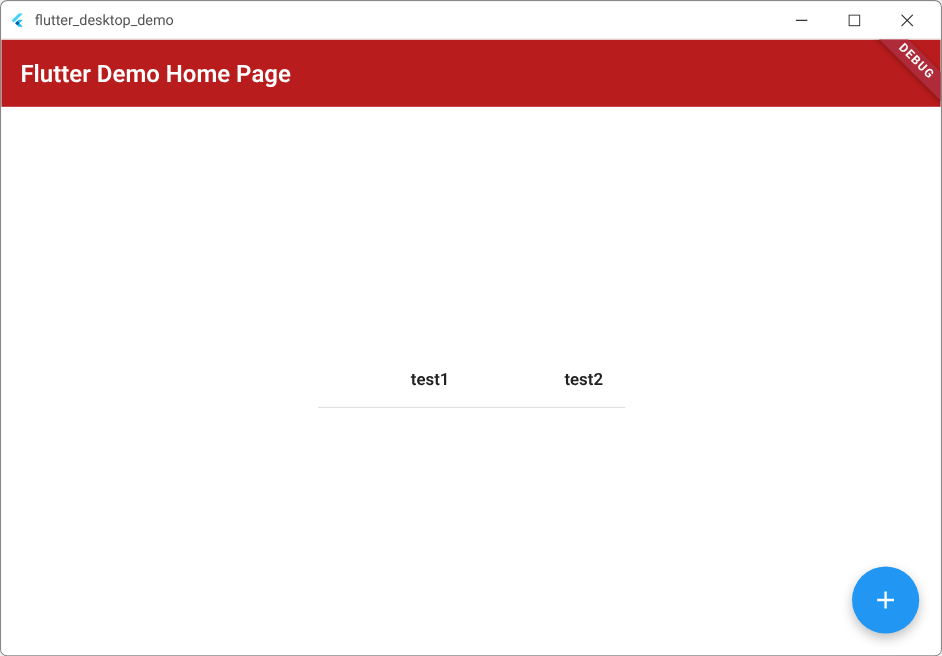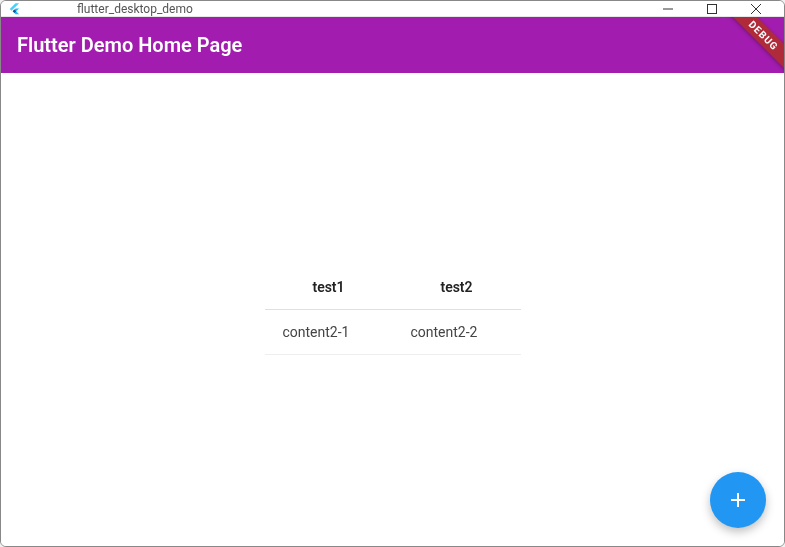--- a/index.html
+++ b/index.html
@@ -19,27 +19,26 @@
       height: 547px;
       background: #fff;
       border: 1px solid #888;
       border-radius: 6px;
       display: flex;
       flex-direction: column;
       overflow: hidden;
       position: relative;
     }
     .titlebar {
-      height: 16px;
+      height: 32px;
       background: #fff;
       display: flex;
       align-items: center;
       padding: 0 6px;
       border-bottom: 1px solid #e7e7e7;
-      gap: 48px;
     }
     .titlebar .app-icon {
       width: 16px;
       height: 16px;
       margin-right: 6px;
       display: flex;
       align-items: center;
       justify-content: center;
     }
     .titlebar .title-text {
@@ -62,21 +61,21 @@
     }
     .win-btn svg { display: block; }
     .app-body {
       flex: 1;
       position: relative;
       background: #fff;
       overflow: hidden;
     }
     .app-bar {
       height: 56px;
-      background: #a21caf;
+      background: #b91c1c;
       display: flex;
       align-items: center;
       padding: 0 16px;
     }
     .app-bar-title {
       color: #fff;
       font-size: 20px;
       font-weight: 600;
     }
     .debug-ribbon {
@@ -102,21 +101,21 @@
       display: flex;
       align-items: center;
       justify-content: center;
     }
     .data-table {
       border-collapse: collapse;
       font-size: 14px;
       color: #444;
     }
     .data-table th {
-      text-align: center;
+      text-align: right;
       font-weight: 600;
       color: #222;
       padding: 14px 18px;
       border-bottom: 1px solid #e0e0e0;
     }
     .data-table td {
       padding: 14px 18px;
       border-bottom: 1px solid #eee;
       color: #444;
     }
@@ -187,24 +186,20 @@
 
     <div class="content-area">
       <table class="data-table">
         <thead>
           <tr>
             <th>test1</th>
             <th>test2</th>
           </tr>
         </thead>
         <tbody>
-          <tr>
-            <td>content2-1</td>
-            <td>content2-2</td>
-          </tr>
         </tbody>
       </table>
     </div>
 
     <div class="fab">
       <svg width="24" height="24" viewBox="0 0 24 24">
         <line x1="12" y1="5" x2="12" y2="19" stroke="#fff" stroke-width="2"></line>
         <line x1="5" y1="12" x2="19" y2="12" stroke="#fff" stroke-width="2"></line>
       </svg>
     </div>

